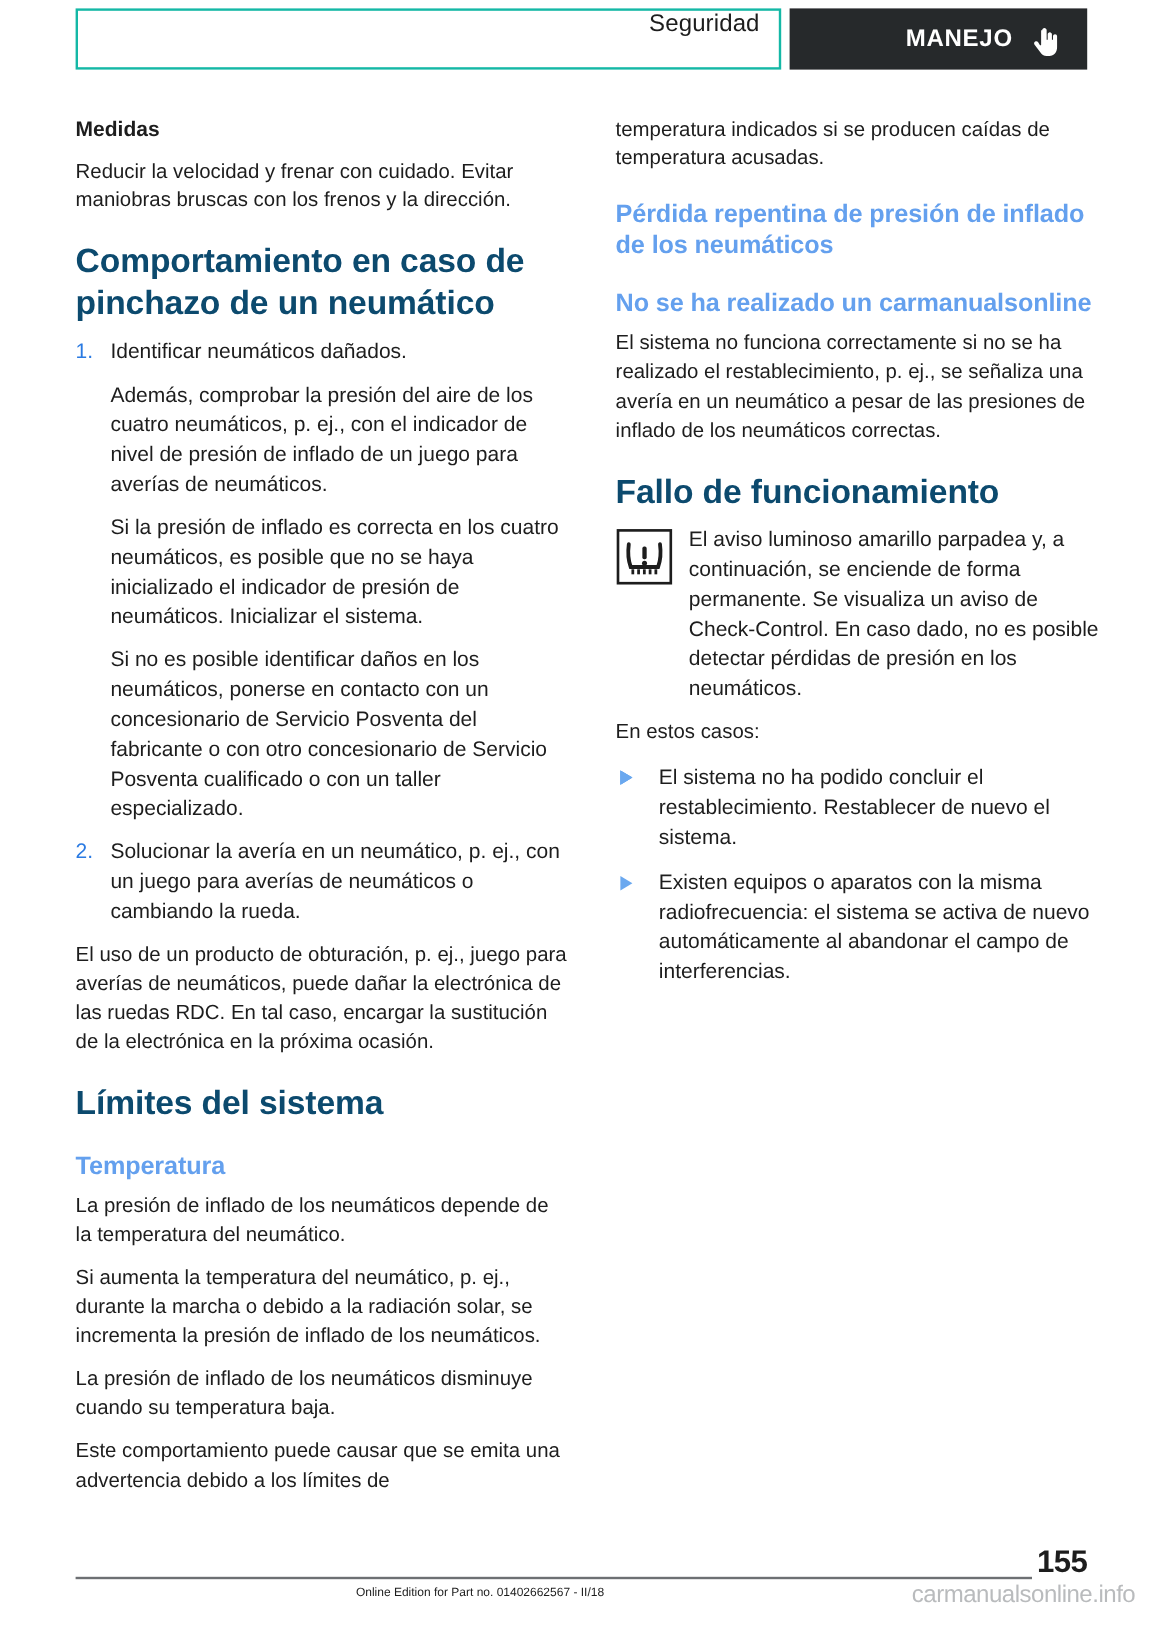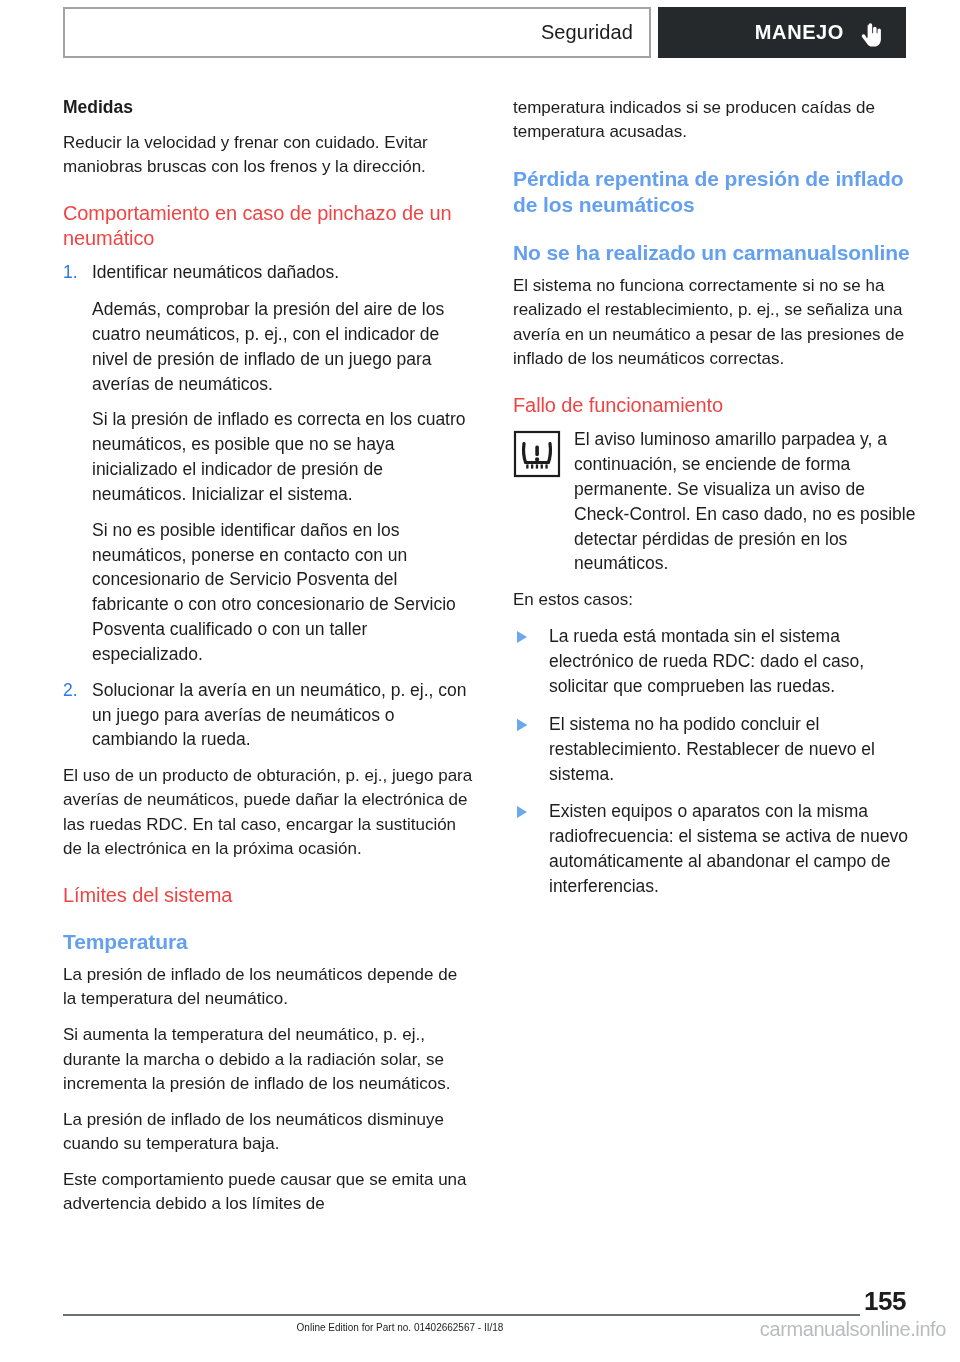--- a/index.html
+++ b/index.html
@@ -24,23 +24,22 @@
     width: 960px;
     height: 62px;
   }
   .tab-white {
     position: absolute;
     left: 63px;
     top: 7px;
     width: 588px;
     height: 51px;
     background: #ffffff;
-    border: 2px solid #a3a3a3;
+    border: 2px solid #14b8a6;
     display: flex;
-    align-items: center;
     justify-content: flex-end;
     padding-right: 16px;
   }
   .tab-white .tab-label {
     font-size: 20px;
     color: #1d1d1d;
     letter-spacing: 0.1px;
   }
   .tab-dark {
     position: absolute;
@@ -87,23 +86,23 @@
 
   
   .h-bold {
     font-size: 17.5px;
     font-weight: bold;
     color: #1d1d1d;
     margin: 0 0 12px 0;
     line-height: 1.32;
   }
   h2.h2 {
-    font-size: 20px;
-    font-weight: normal;
-    color: #ef4444;
+    font-size: 28px;
+    font-weight: bold;
+    color: #0c4a6e;
     margin: 22px 0 10px 0;
     line-height: 1.22;
     letter-spacing: -0.1px;
   }
   h3.h3 {
     font-size: 21px;
     font-weight: bold;
     color: #64a0ee;
     margin: 22px 0 8px 0;
     line-height: 1.24;
@@ -312,21 +311,20 @@
         </svg>
       </span>
       <span class="icon-text">El aviso luminoso amarillo parpadea y, a continuación, se enciende de forma permanente. Se visualiza un aviso de Check-Control. En caso dado, no es posible detectar pérdidas de presión en los neumáticos.</span>
     </div>
 
     <p class="body" style="margin-top:12px;">En estos casos:</p>
 
     <ul class="tri-list">
       <li>
         <span class="tri-marker"></span>
-        <span>La rueda está montada sin el sistema electrónico de rueda RDC: dado el caso, solicitar que comprueben las ruedas.</span>
       </li>
       <li>
         <span class="tri-marker"></span>
       </li>
       <li>
         <span class="tri-marker"></span>
         <span>El sistema no ha podido concluir el restablecimiento. Restablecer de nuevo el sistema.</span>
       </li>
       <li>
         <span class="tri-marker"></span>

